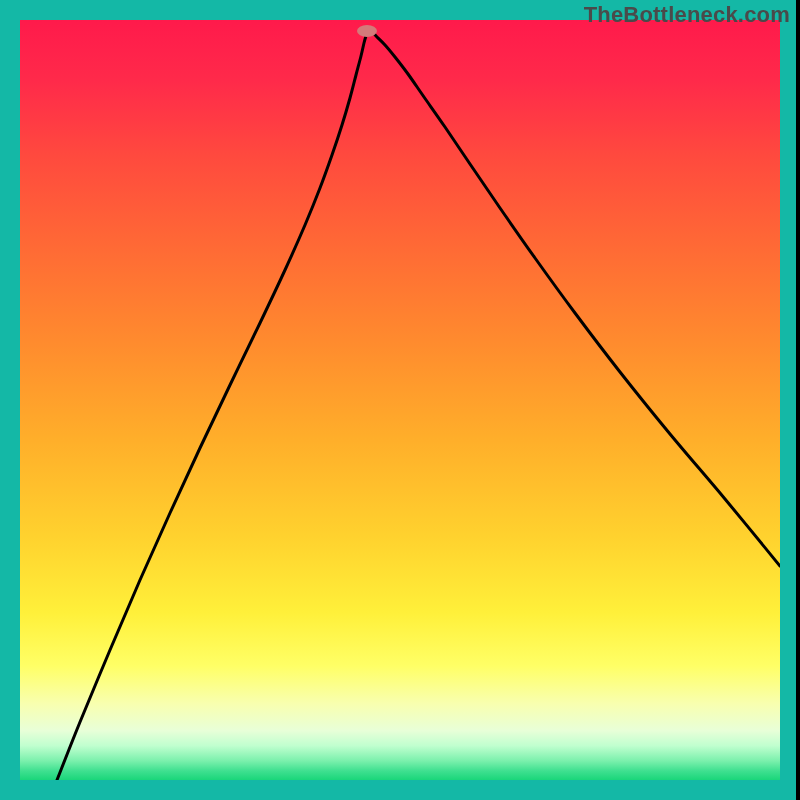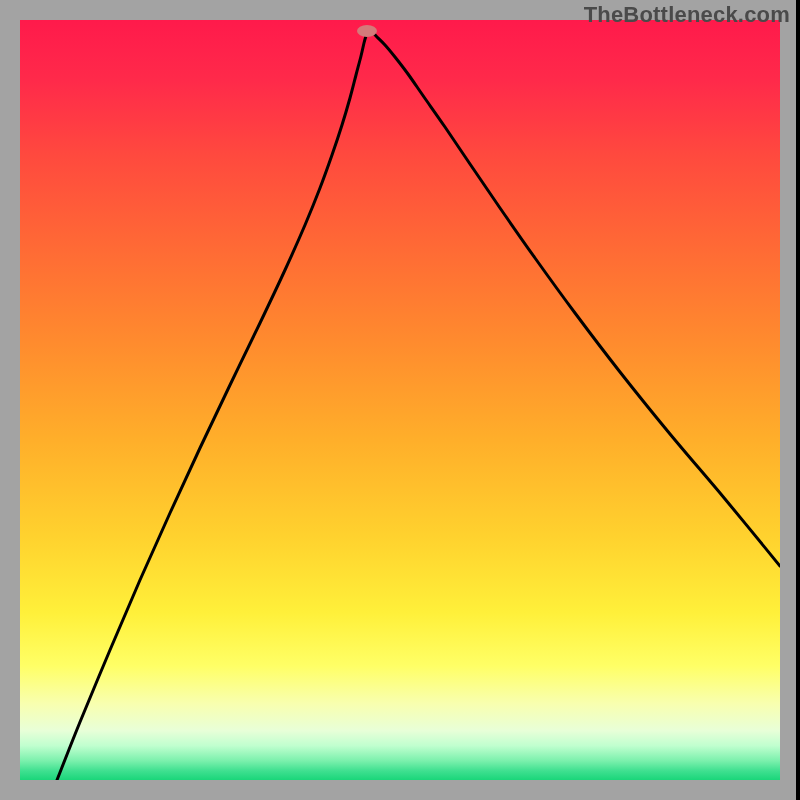--- a/index.html
+++ b/index.html
@@ -10,21 +10,21 @@
     overflow: hidden;
     background: #000;
     font-family: Arial, Helvetica, sans-serif;
   }
   .frame {
     position: absolute;
     left: 0;
     top: 0;
     width: 796px;
     height: 800px;
-    background: #a3a3a3;
+    background: #14b8a6;
   }
   .plot {
     position: absolute;
     left: 20px;
     top: 20px;
     width: 760px;
     height: 760px;
     overflow: hidden;
   }
   .watermark {

